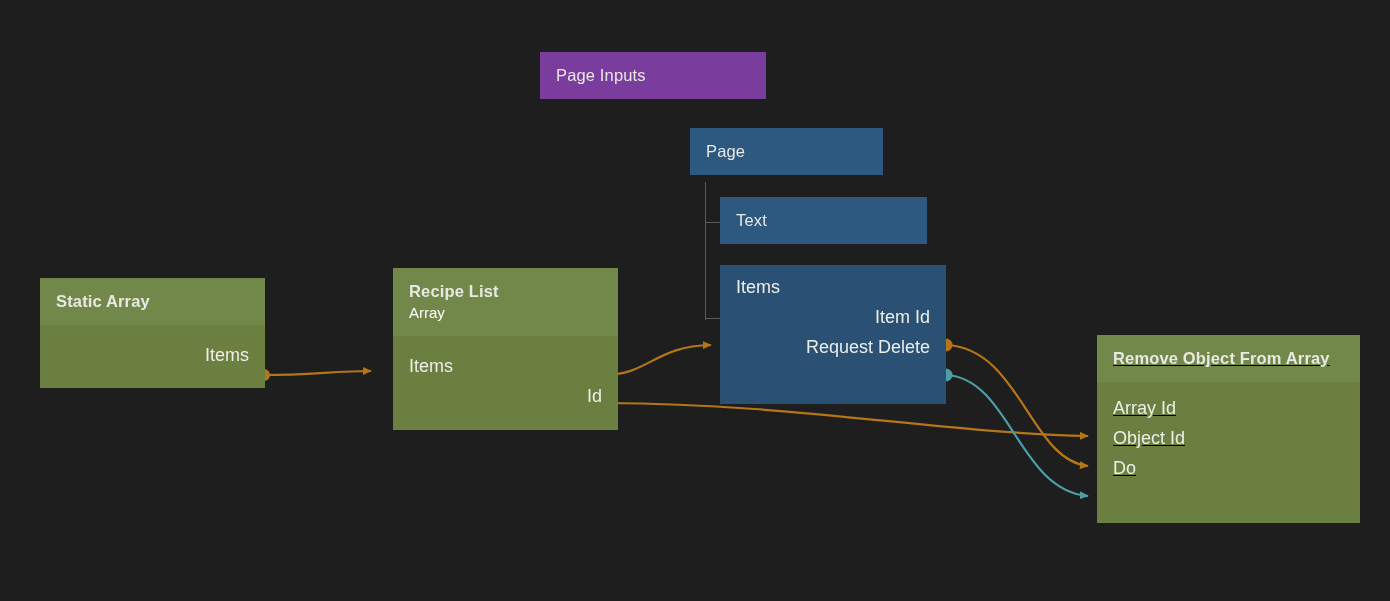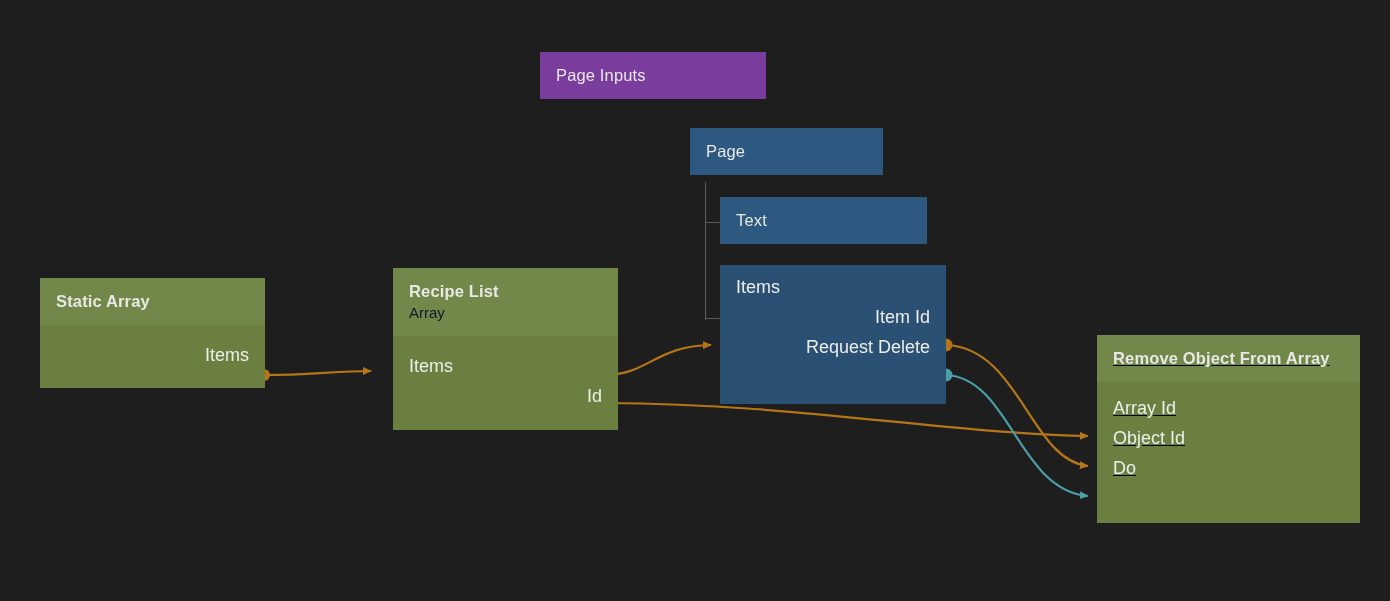--- a/index.html
+++ b/index.html
@@ -35,21 +35,21 @@
   }
   .node-title {
     color: #e8e8e4;
     font-size: 16.5px;
     font-weight: bold;
     line-height: 1.28;
     letter-spacing: 0.15px;
   }
   .node-title.plain { font-weight: normal; font-size: 16.5px; }
   .node-subtitle {
-    color: #0f172a;
+    color: #ffffff;
     font-size: 15px;
     font-weight: normal;
     line-height: 1.3;
     margin-top: 1px;
   }
   .node-body {
     flex: 1;
     position: relative;
     padding: 14px 0 10px 0;
   }

